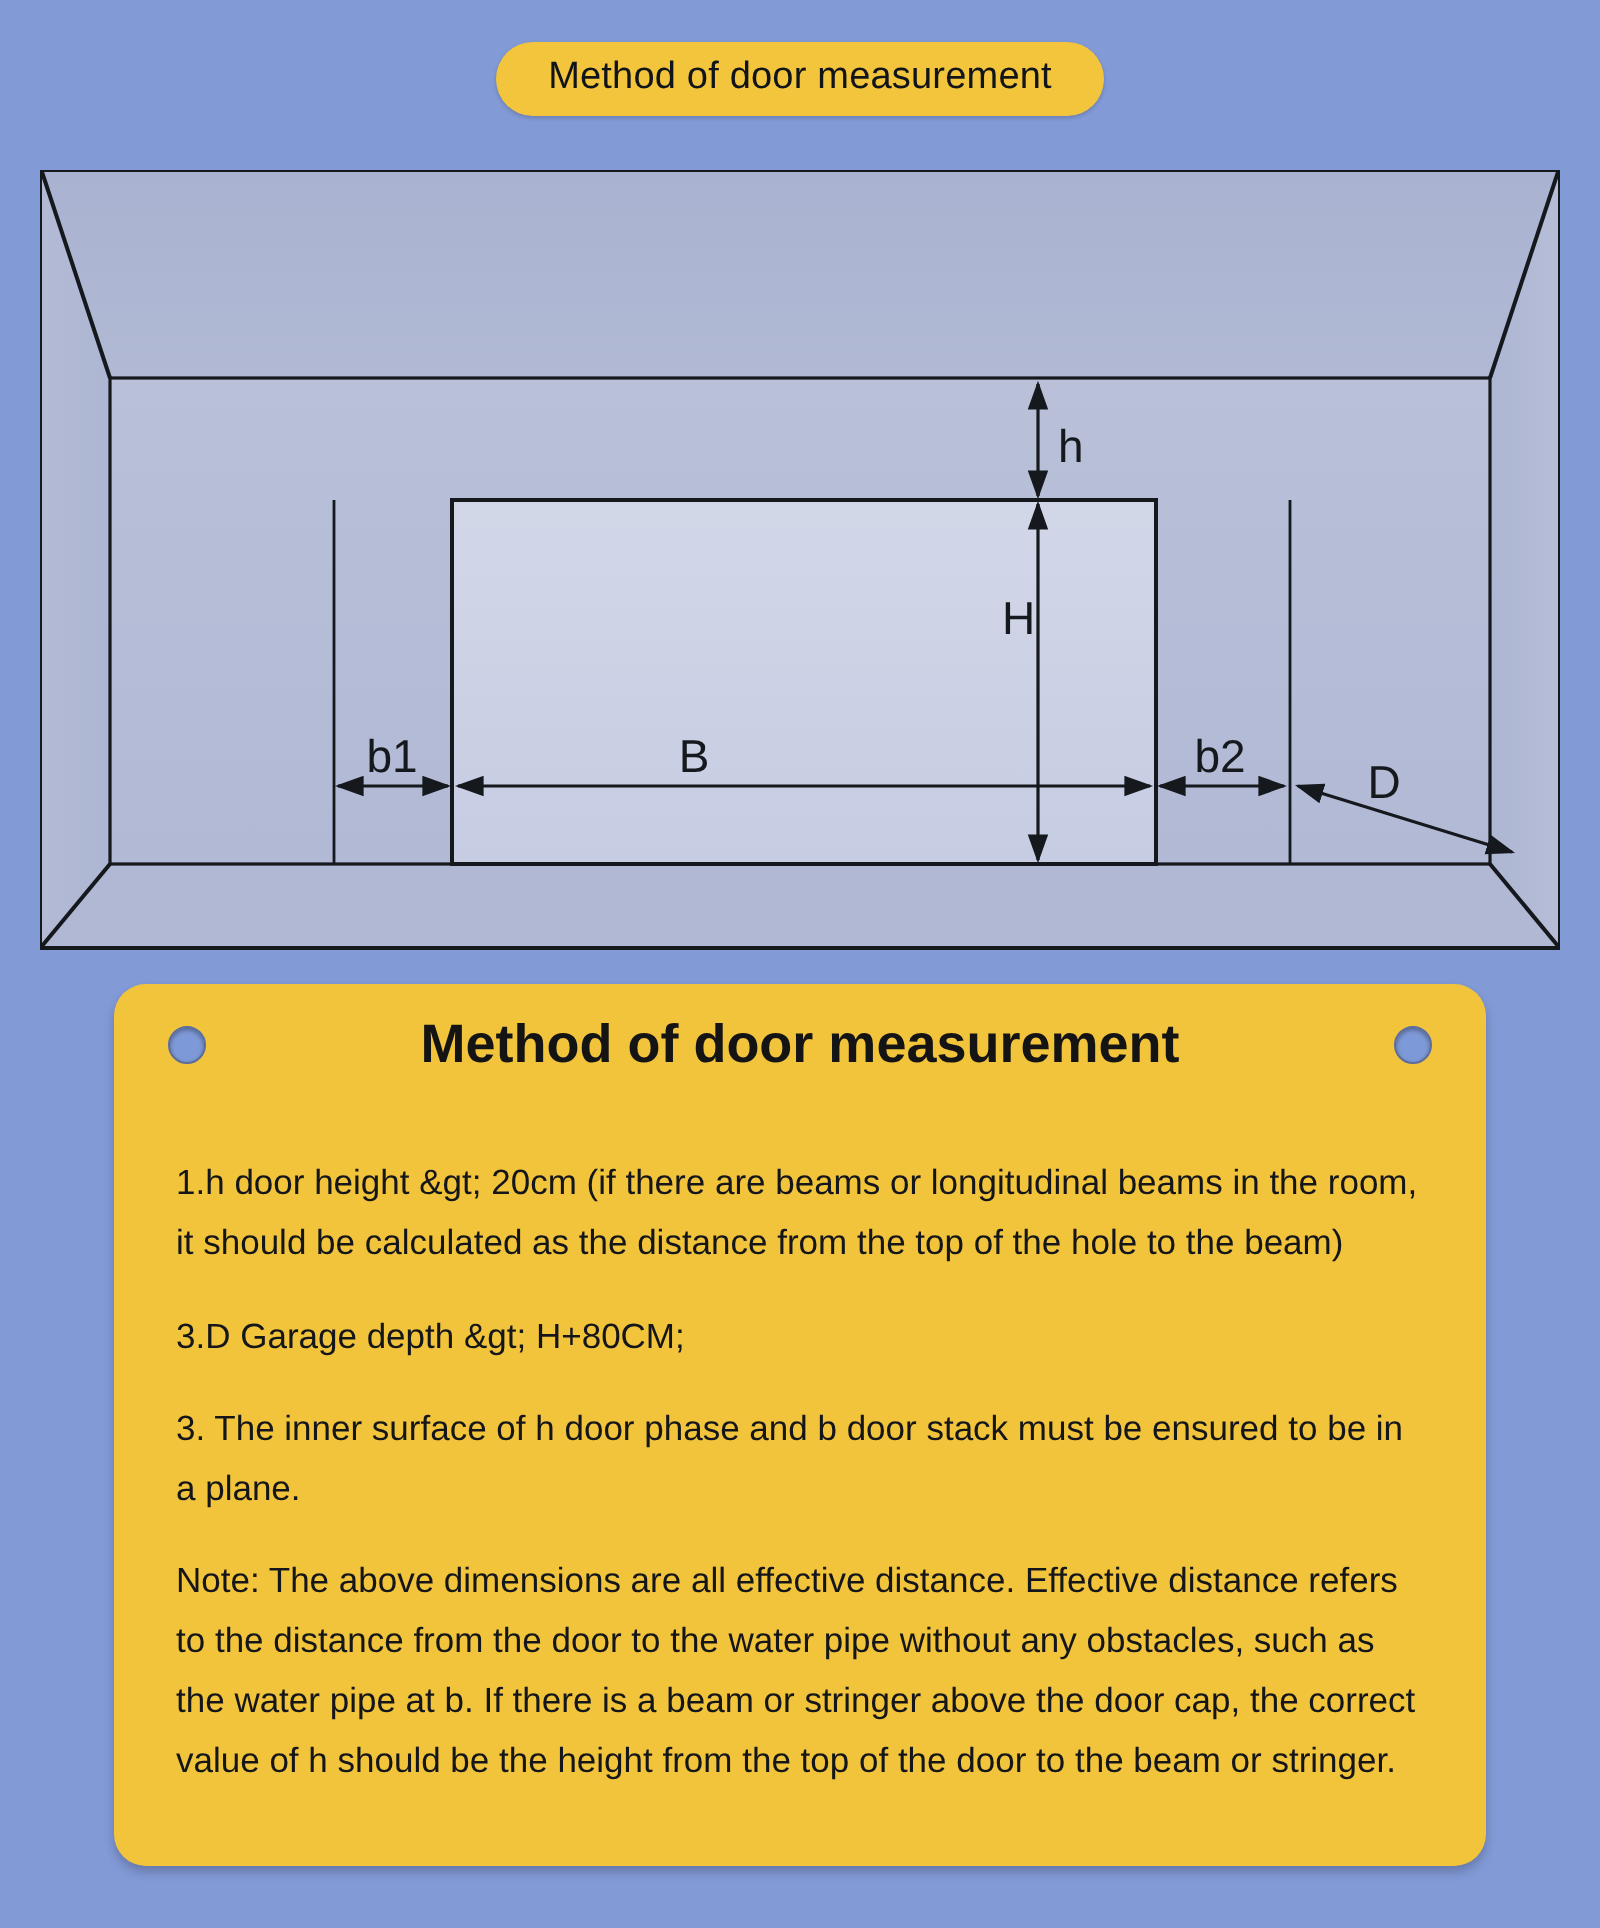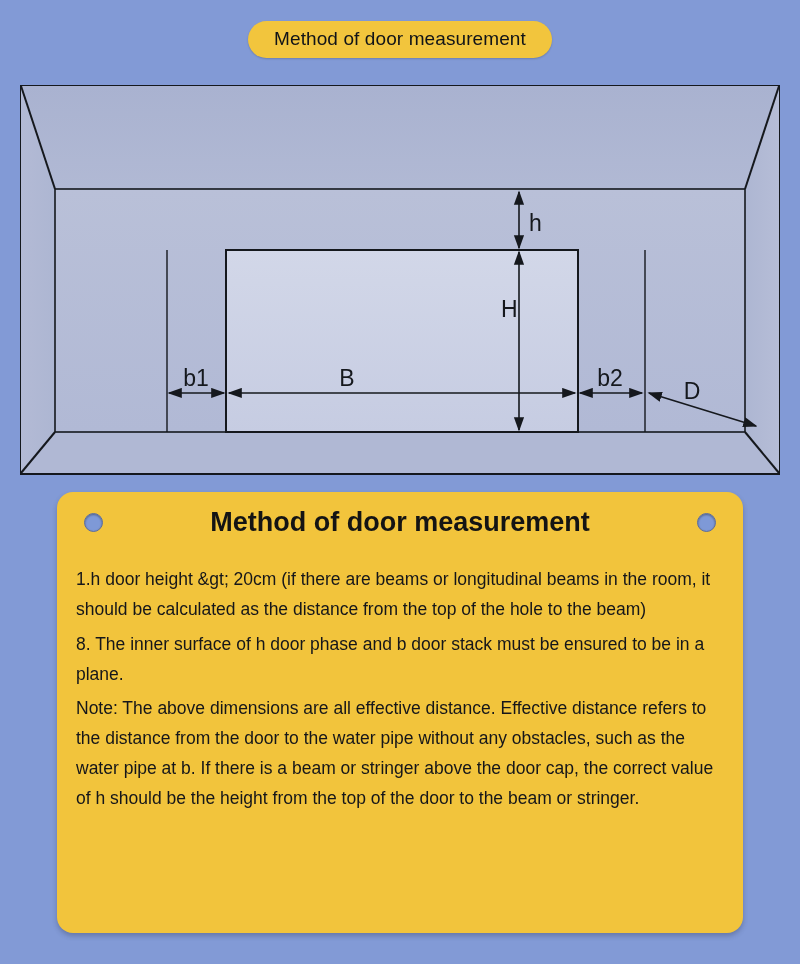--- a/index.html
+++ b/index.html
@@ -88,21 +88,21 @@
     padding-top: 14px;
     line-height: 1.2;
   }
   .note-body {
     padding: 22px 15px 0 15px;
     font-size: 17.5px;
     line-height: 1.72;
     color: #15161a;
   }
   .note-body p {
-    margin: 4px;
+    margin: 16px;
   }
 </style>
 </head>
 <body>
 
 <div class="title-pill-wrap">
   <div class="title-pill">Method of door measurement</div>
 </div>
 
 <div class="diagram-box">
@@ -187,16 +187,17 @@
 </div>
 
 <div class="note-card">
   <span class="rivet left"></span>
   <span class="rivet right"></span>
 
   <div class="note-title">Method of door measurement</div>
 
   <div class="note-body">
     <p>1.h door height &amp;gt; 20cm (if there are beams or longitudinal beams in the room, it should be calculated as the distance from the top of the hole to the beam)</p>
-    <p>8. The inner surface of h door phase and b door stack must be ensured to be in a plane.</p>
+    <p>3.D Garage depth &amp;gt; H+80CM;</p>
+    <p>3. The inner surface of h door phase and b door stack must be ensured to be in a plane.</p>
     <p>Note: The above dimensions are all effective distance. Effective distance refers to the distance from the door to the water pipe without any obstacles, such as the water pipe at b. If there is a beam or stringer above the door cap, the correct value of h should be the height from the top of the door to the beam or stringer.</p>
   </div>
 </div>
 
 </body></html>

